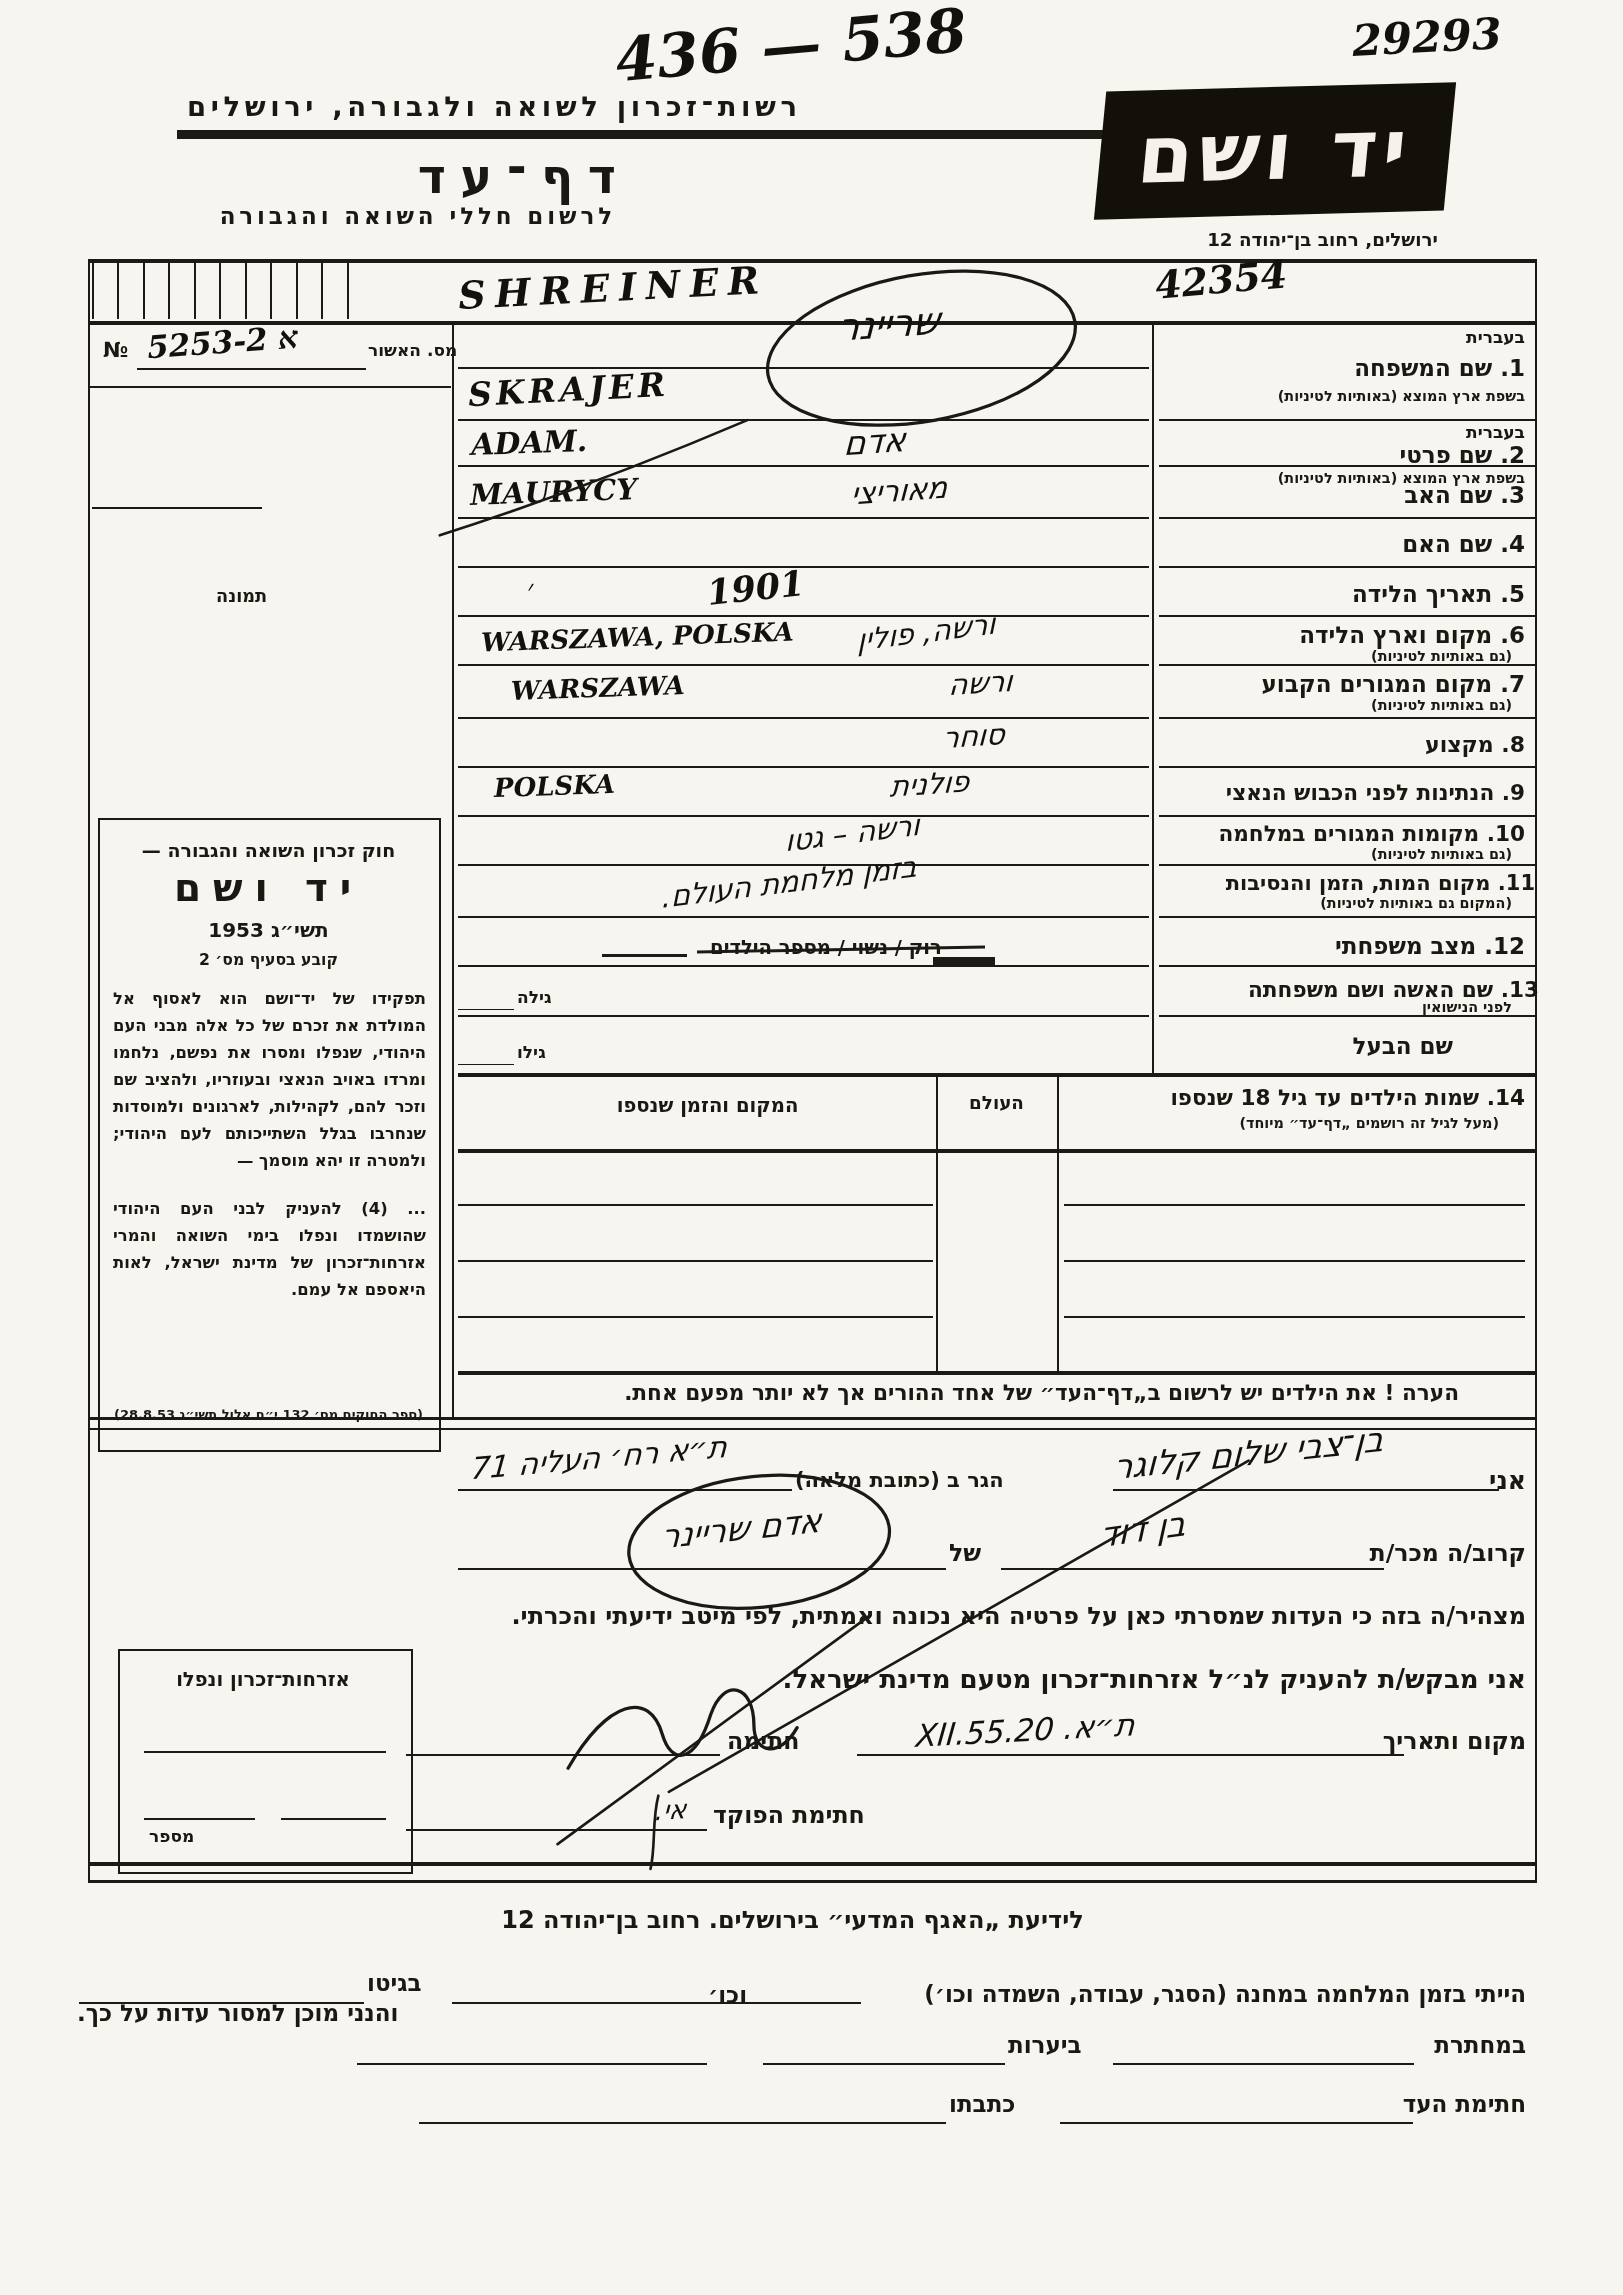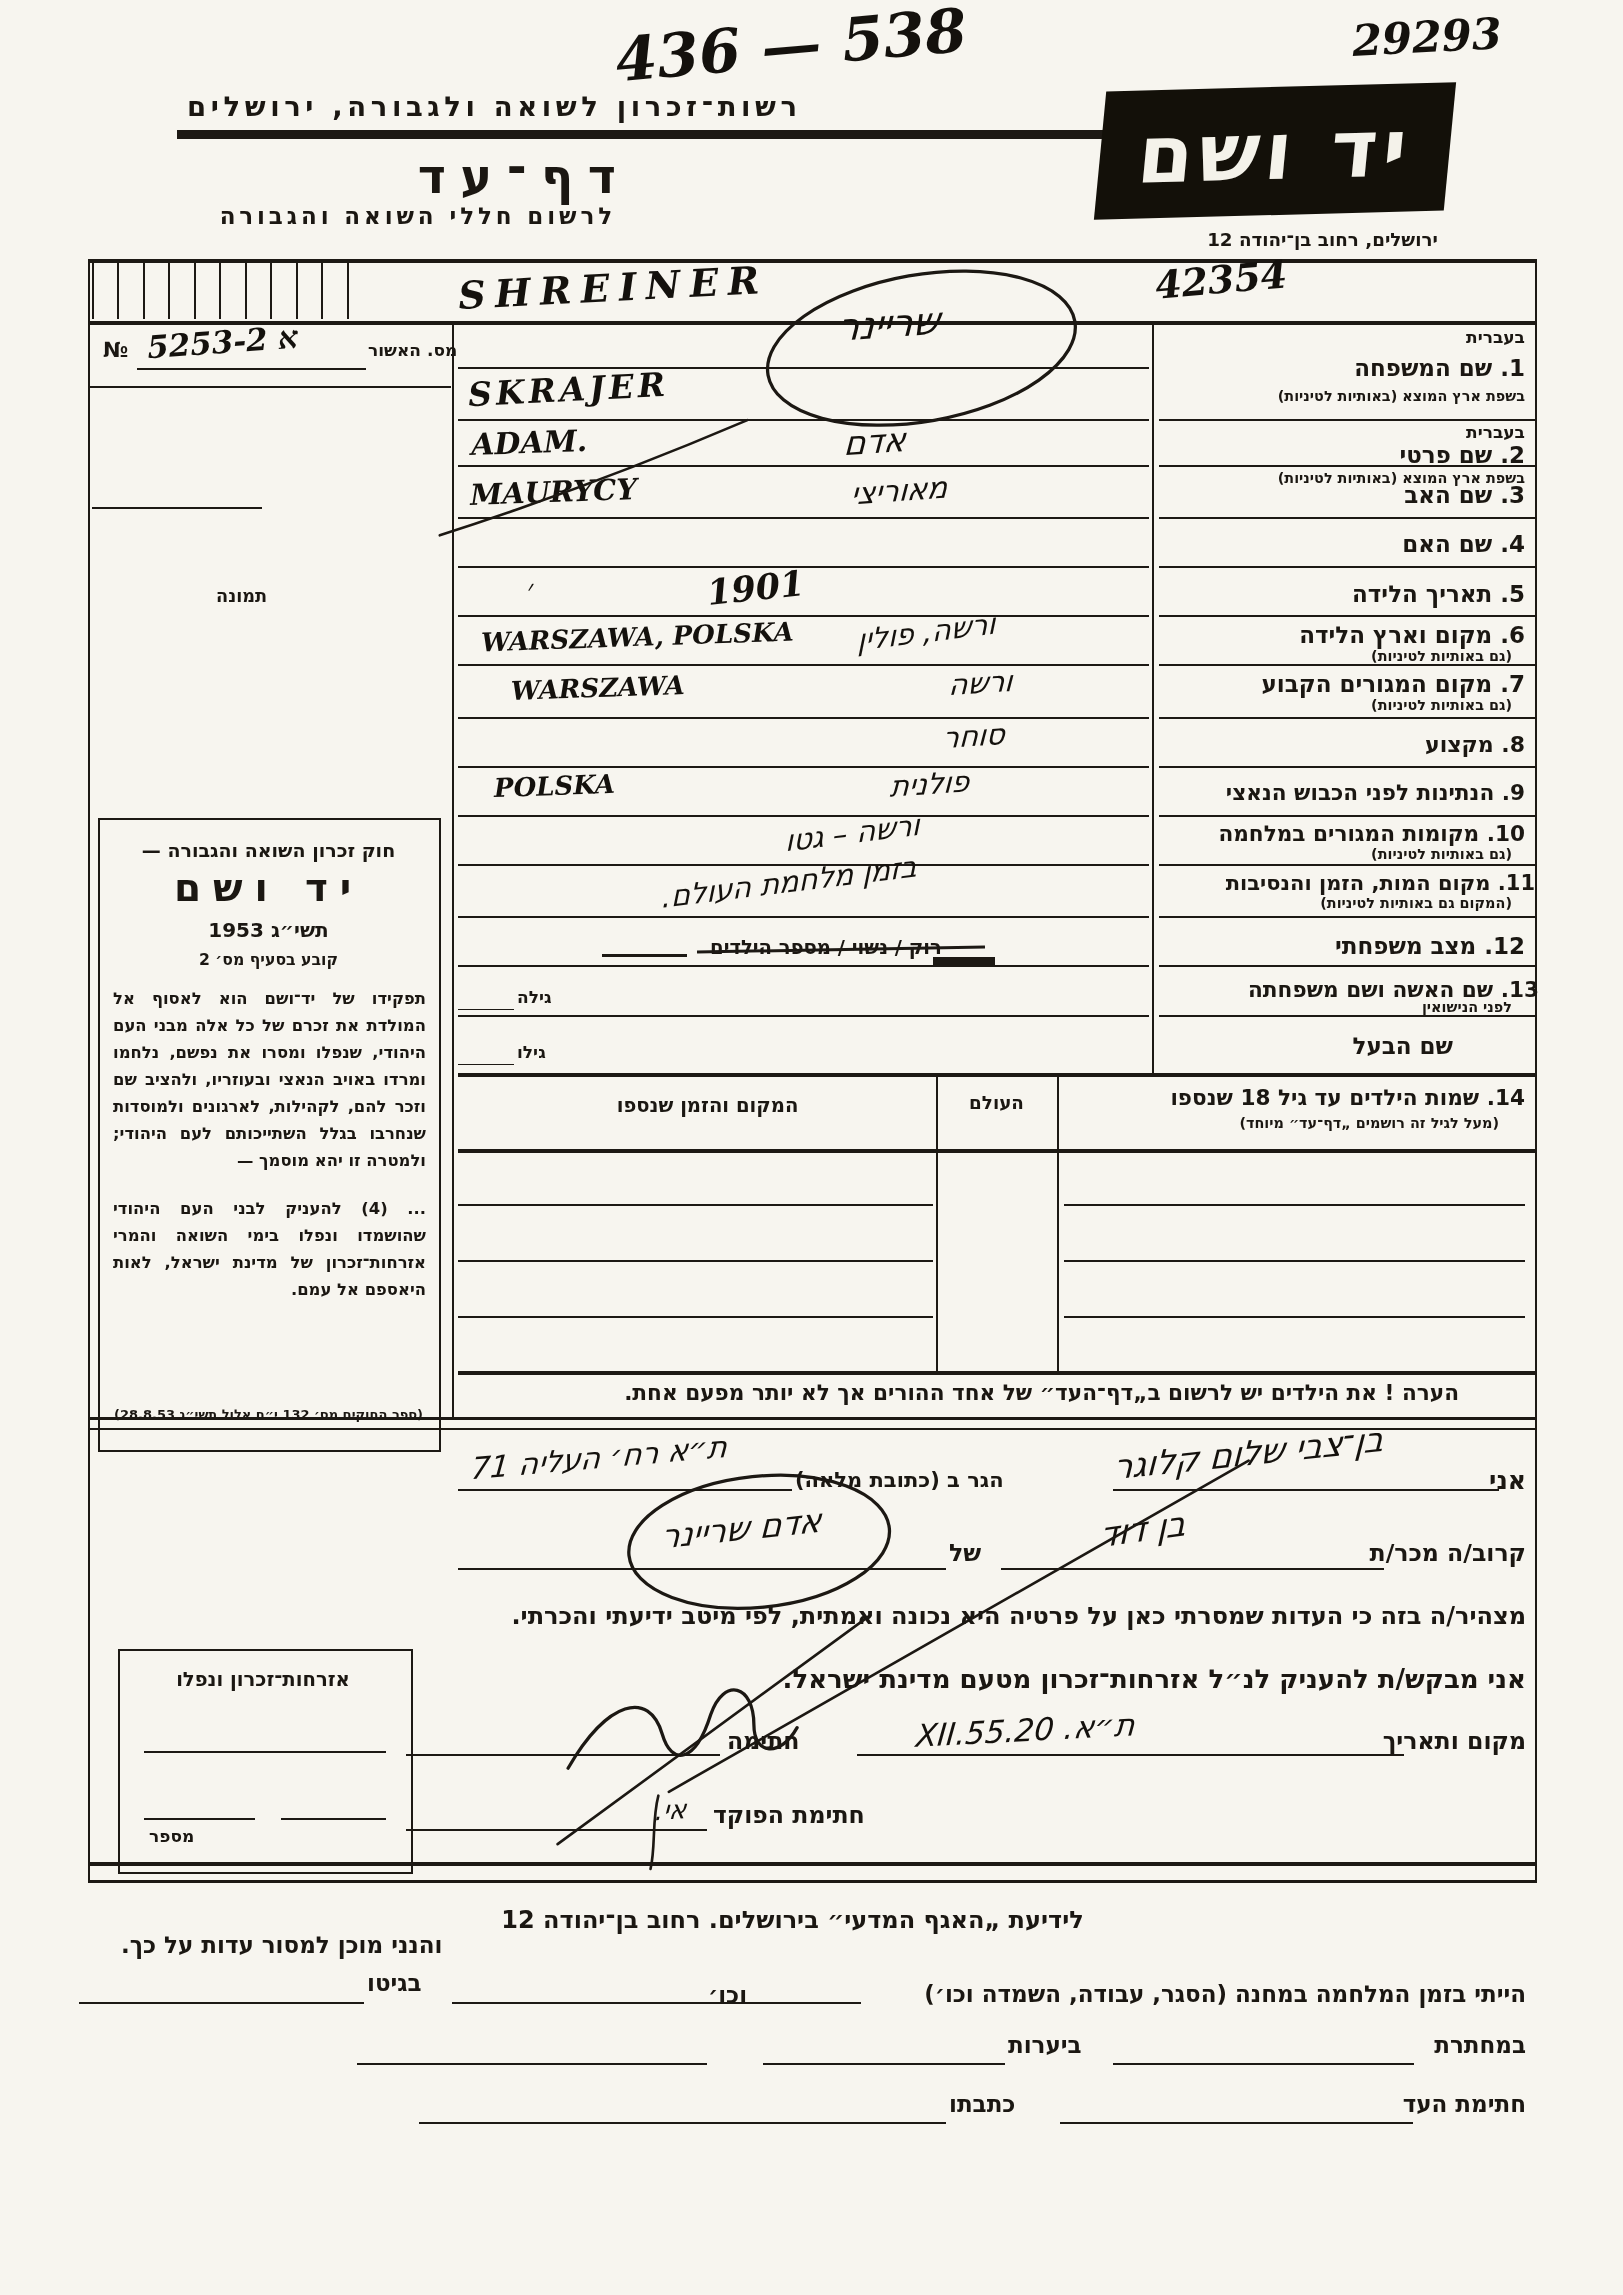--- a/index.html
+++ b/index.html
@@ -215,21 +215,21 @@
   <div class="ln" style="left:452px;top:2002px;width:409px;"></div>
   <div class="p" style="left:367px;top:1970px;font-size:23px;">בגיטו</div>
   <div class="ln" style="left:79px;top:2002px;width:285px;"></div>
 
   <div class="p" style="right:97px;top:2032px;font-size:23px;">במחתרת</div>
   <div class="ln" style="left:1113px;top:2063px;width:301px;"></div>
   <div class="p" style="left:1008px;top:2032px;font-size:23px;">ביערות</div>
   <div class="ln" style="left:763px;top:2063px;width:242px;"></div>
   <div class="p" style="left:708px;top:1982px;font-size:23px;">וכו׳</div>
   <div class="ln" style="left:357px;top:2063px;width:350px;"></div>
-  <div class="p" style="left:77px;top:1932px;font-size:23px;margin-left:44px;">והנני מוכן למסור עדות על כך.</div>
+  <div class="p" style="left:77px;top:2000px;font-size:23px;">והנני מוכן למסור עדות על כך.</div>
 
   <div class="p" style="right:97px;top:2091px;font-size:23px;">חתימת העד</div>
   <div class="ln" style="left:1060px;top:2122px;width:353px;"></div>
   <div class="p" style="left:949px;top:2091px;font-size:23px;">כתבתו</div>
   <div class="ln" style="left:419px;top:2122px;width:527px;"></div>
 
   <svg class="overlay" width="1623" height="2295" viewBox="0 0 2480 3507">
     <g fill="none" stroke="#1c1813" stroke-width="5" stroke-linecap="round">
       <ellipse cx="1408" cy="532" rx="238" ry="112" transform="rotate(-10 1408 532)"></ellipse>
       <path d="M 672,818 Q 900,745 1142,642" stroke-width="4"></path>

